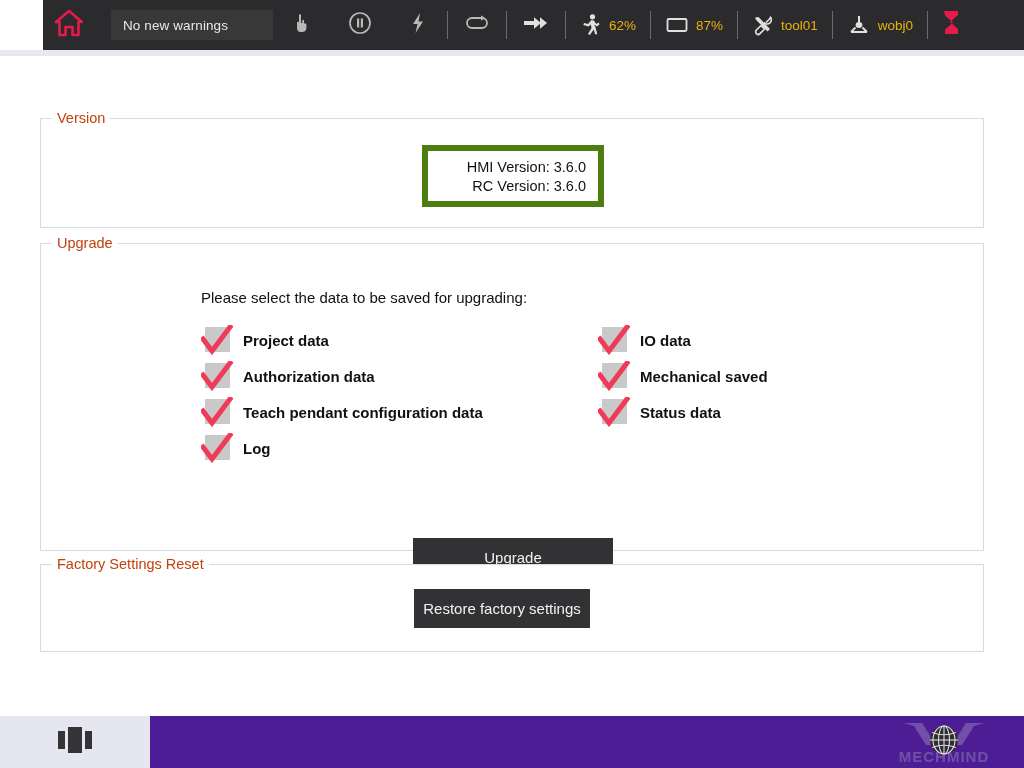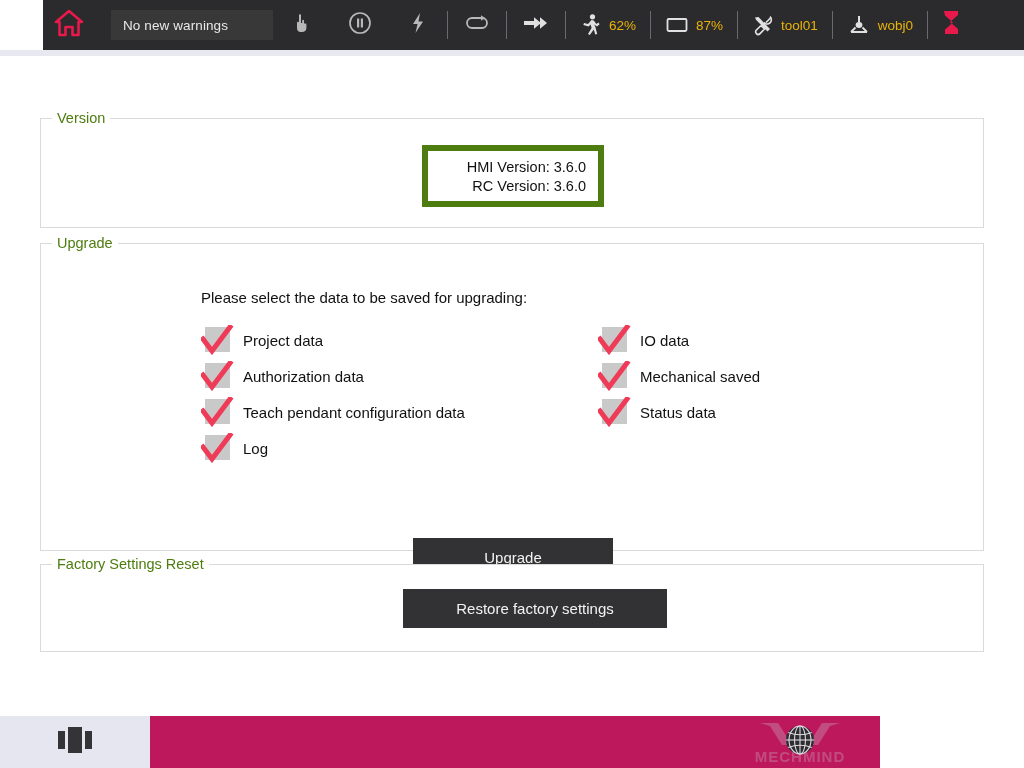--- a/index.html
+++ b/index.html
@@ -70,21 +70,21 @@
     position: absolute;
     border: 1px solid #dadada;
     background: #ffffff;
   }
   .gb-label {
     position: absolute;
     top: -9px; left: 11px;
     background: #ffffff;
     padding: 0 5px;
     font-size: 14.5px;
-    color: #4d7c0f;
+    color: #c2410c;
     white-space: nowrap;
   }
 
   #gb-version { left: 40px; top: 62px; width: 944px; height: 110px; }
   #gb-upgrade { left: 40px; top: 187px; width: 944px; height: 308px; }
   #gb-factory { left: 40px; top: 508px; width: 944px; height: 88px; }
 
   
   .version-box {
     position: absolute;
@@ -117,48 +117,48 @@
     flex: 0 0 auto;
     margin-right: 8px;
   }
   .cb-box .sq {
     position: absolute; left: 4px; top: 2px;
     width: 25px; height: 25px;
     background: #c9c9c9;
   }
   .cb-box svg { position: absolute; left: 0; top: 0; }
   .cb-label {
-    font-size: 15px; color: #111;
+    font-size: 15px; color: #111; font-weight: bold;
   }
 
   .btn {
     position: absolute;
     background: #323234;
     color: #f2f2f2;
     border: none;
     font-family: "Liberation Sans", sans-serif;
     display: flex; align-items: center; justify-content: center;
     cursor: pointer;
   }
   #btn-upgrade {
     left: 372px; top: 294px;
     width: 200px; height: 38px;
     font-size: 15px;
   }
   #btn-restore {
-    left: 362px; top: 24px;
-    width: 264px; height: 39px;
+    left: 373px; top: 24px;
+    width: 176px; height: 39px;
     font-size: 15px;
   }
 
   
   .bottombar {
     position: absolute; left: 0; top: 716px;
-    width: 880px; height: 52px;
-    background: #be185d;
+    width: 1024px; height: 52px;
+    background: #4c1d95;
   }
   .bb-left {
     position: absolute; left: 0; top: 0;
     width: 150px; height: 52px;
     background: #e6e6f0;
     display: flex; align-items: center; justify-content: center;
   }
   .bb-right {
     position: absolute; right: 0; top: 0;
     width: 160px; height: 52px;

